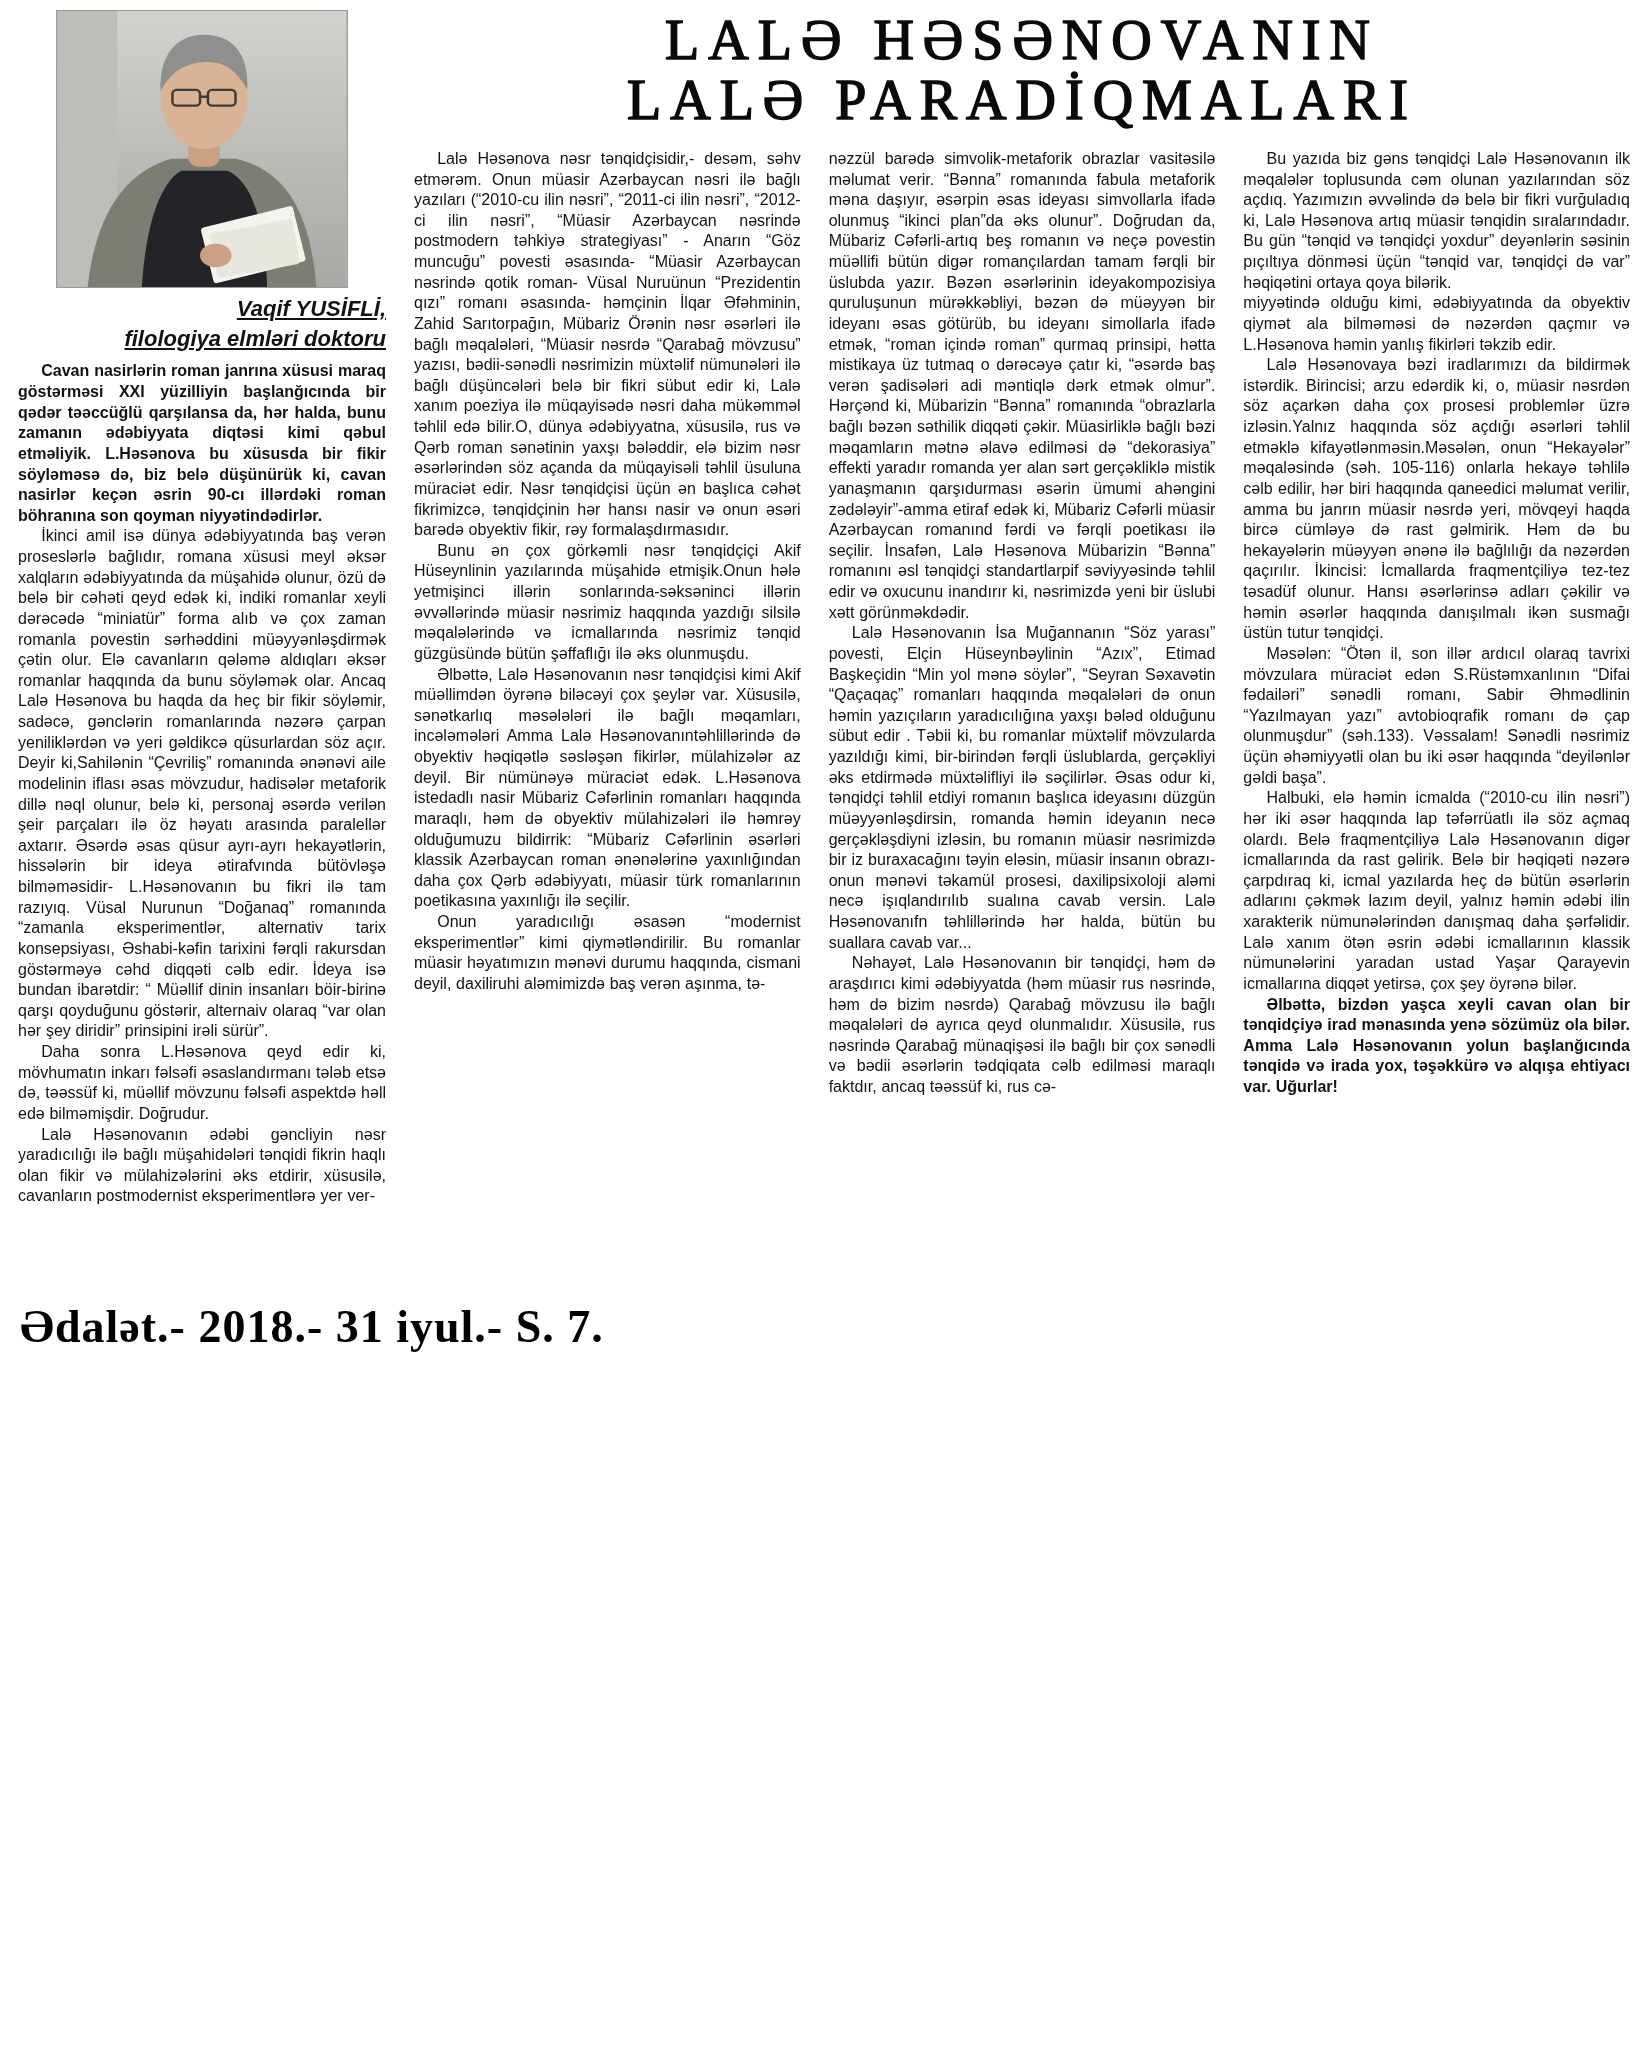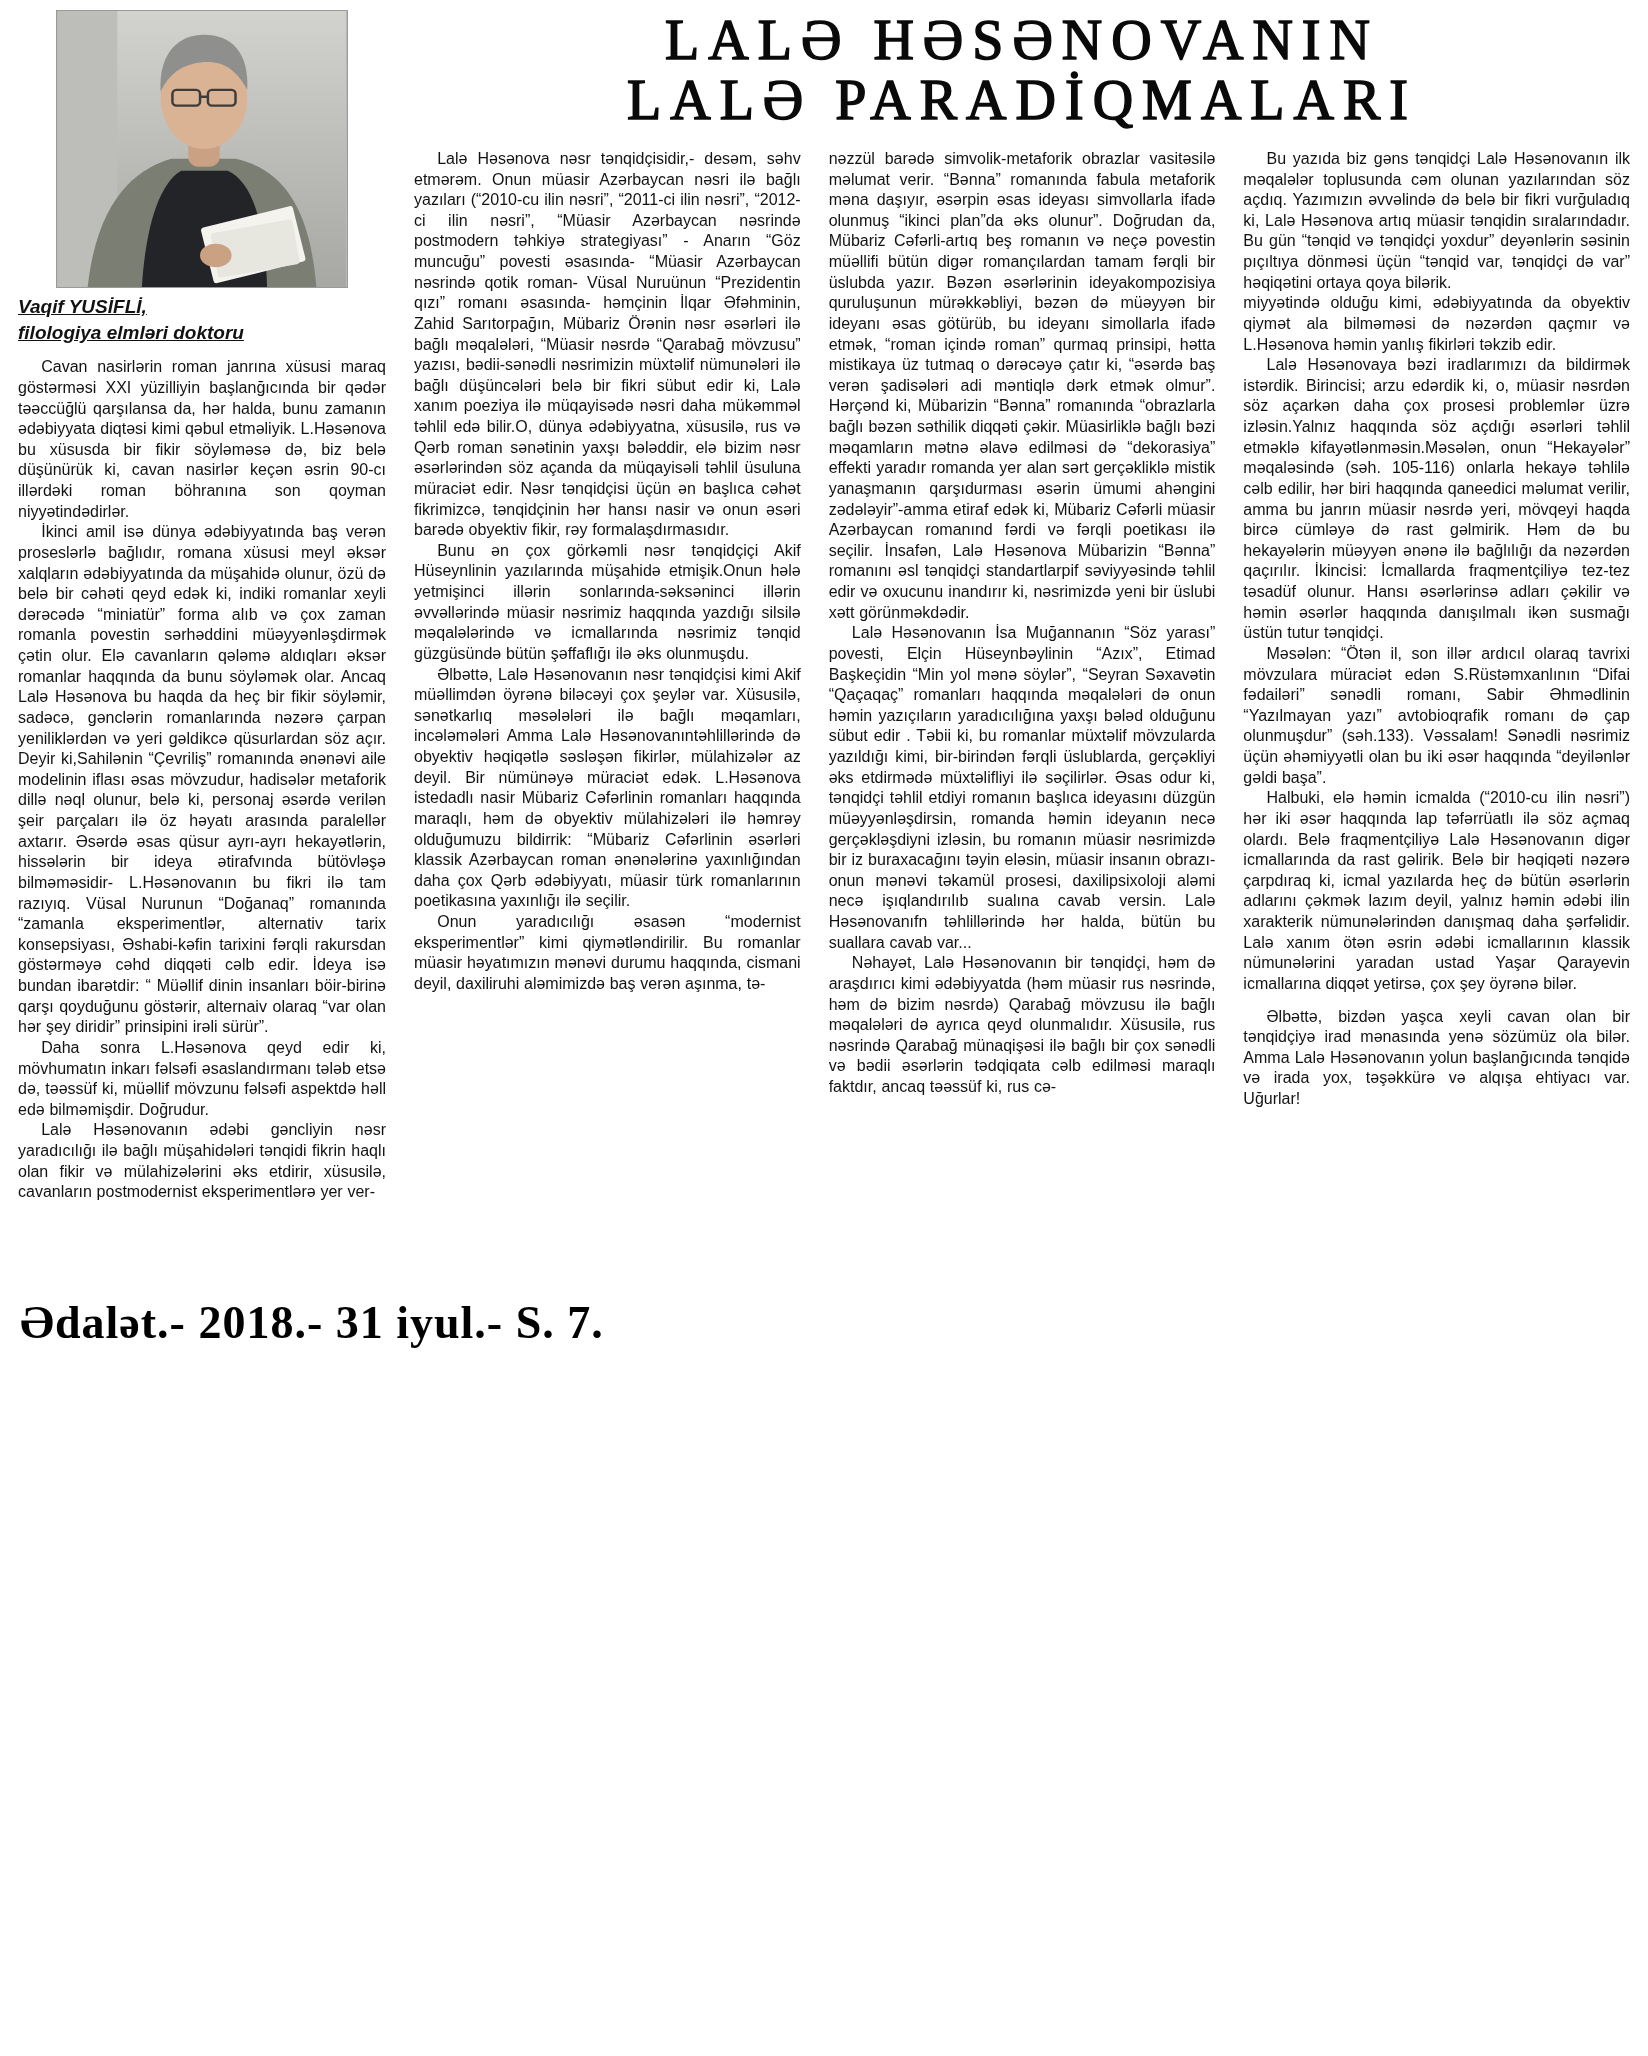--- a/index.html
+++ b/index.html
@@ -15,22 +15,22 @@
   .top-row { display:flex; gap:28px; align-items:flex-start; }
 
   
   .left-col { flex:0 0 368px; width:368px; }
   .photo-wrap {
     width:292px; height:278px; margin:2px auto 6px auto;
     border:1px solid #9a9a9a; overflow:hidden; background:#b9b9b9;
   }
   .photo-wrap svg { display:block; width:100%; height:100%; }
   .caption {
-    text-align:left; font-weight:bold; font-style:italic;
-    text-decoration:underline; font-size:19px; line-height:1.35;
+    text-align:right; font-weight:bold; font-style:italic;
+    text-decoration:underline; font-size:22px; line-height:1.35;
     margin-bottom:8px;
   }
 
   
   .right-area { flex:1; min-width:0; }
   .headline {
     font-family:"Liberation Serif", serif;
     font-weight:normal; text-align:center;
     font-size:56px; line-height:1.08; letter-spacing:9px;
     color:#0a0a0a; margin:2px 0 18px 0;
@@ -38,21 +38,21 @@
   }
   .cols3 { display:flex; gap:28px; }
   .textcol { flex:1; min-width:0; }
 
   .para {
     font-size:16px; line-height:1.29; text-align:justify;
     text-indent:1.45em; hyphens:auto; -webkit-hyphens:auto;
     word-spacing:0.02em;
   }
   .para.noindent { text-indent:0; }
-  .para.bold { font-weight:normal;margin-top:12px; }
+  .para.bold { font-weight:bold; }
 
   .footer {
     font-family:"Liberation Serif", serif;
     font-weight:bold; font-size:46px; letter-spacing:1px;
     margin-top:93px; padding-left:2px; color:#000;
   }
 </style>
 </head>
 <body>
 

